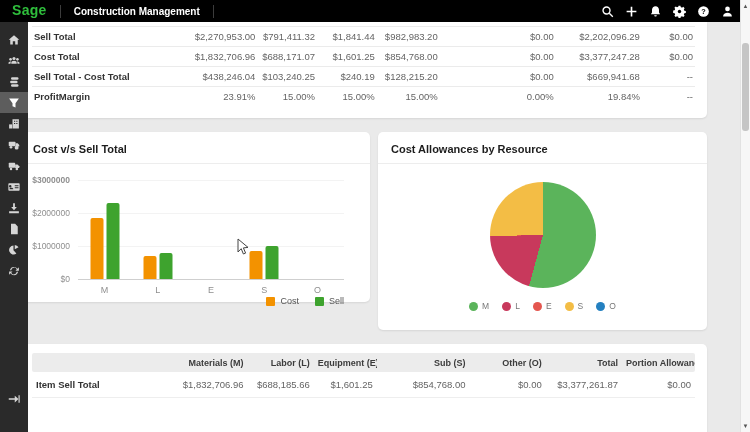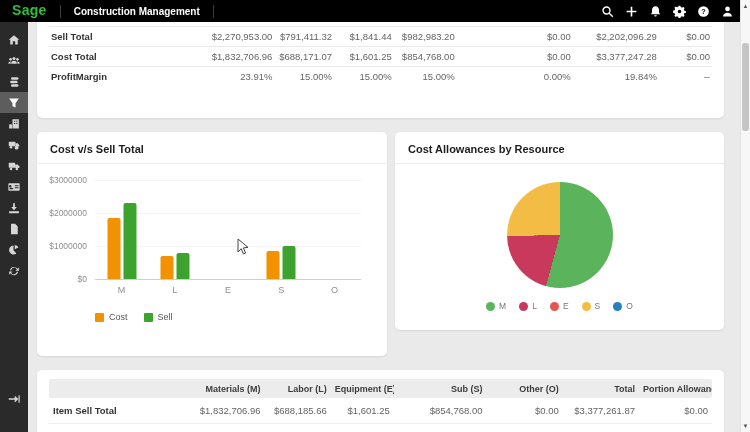--- a/index.html
+++ b/index.html
@@ -22,45 +22,45 @@
 
   
   .sidebar{position:absolute;left:0;top:22px;width:28px;height:410px;background:#2a2a2a;z-index:9;padding-top:7px}
   .sb-item{height:21px;display:flex;align-items:center;justify-content:center;color:#d6d6d6;cursor:pointer}
   .sb-item.active{background:#5d5d5d;color:#fff}
   .sb-item svg{width:12px;height:12px}
   .sb-collapse{position:absolute;bottom:24px;left:0;width:28px;height:18px;display:flex;align-items:center;justify-content:center;color:#d6d6d6;cursor:pointer}
   .sb-collapse svg{width:12px;height:12px}
 
   
-  .main{position:absolute;left:29px;top:22px;width:712px;height:410px;overflow:hidden;padding:0 17px 16px 8px}
+  .main{position:absolute;left:12px;top:22px;width:712px;height:410px;overflow:hidden;padding:0 17px 16px 8px}
   .card{background:#fff;border-radius:5px;box-shadow:0 1px 2px rgba(0,0,0,.09)}
   .card-title{font-size:11px;font-weight:bold;color:#1d1d1d;padding:11px 13px 8px;border-bottom:1px solid #ededed}
 
   
   .summary-card{height:96px;overflow:hidden;border-radius:0 0 5px 5px;padding:4px 12px 0}
   table{border-collapse:collapse;width:100%;table-layout:fixed}
   .summary-card td{font-size:9.5px;padding:4px 2px;border-top:1px solid #ebebeb;white-space:nowrap;overflow:hidden}
   .row-label{text-align:left;font-weight:bold;color:#333}
   .num{text-align:right;color:#646464}
 
   
   .charts-row{display:flex;gap:8px;margin-top:14px}
-  .bar-card{width:350px;height:224px;flex:none}
+  .bar-card{width:350px;height:170px;flex:none}
   .pie-card{flex:1;height:198px}
 
   .bar-body{position:relative;margin:16px 26px 0 58px}
   .plot{position:relative;height:100px;border-bottom:1px solid #cfcfcf}
   .gridline{position:absolute;left:0;right:0;height:1px;background:#f3f3f3}
   .ytick{position:absolute;right:calc(100% + 8px);transform:translateY(-50%);font-size:8.5px;color:#8f8f8f;white-space:nowrap}
   .bar-group{position:absolute;bottom:0;display:flex;align-items:flex-end;gap:3px;transform:translateX(-50%)}
   .bar{width:13px;border-radius:2px 2px 0 0}
   .xlabels{display:flex;margin-top:5px}
   .xlabel{flex:1;text-align:center;font-size:9px;color:#8f8f8f}
-  .legend{display:flex;justify-content:flex-start;gap:16px;margin-top:17px}
+  .legend{display:flex;justify-content:flex-end;gap:16px;margin-top:1px}
   .legend-item{display:flex;align-items:center;gap:5px;font-size:9px;color:#555;cursor:pointer}
   .legend-swatch{width:9px;height:9px;border-radius:1px}
 
   .pie-body{display:flex;flex-direction:column;align-items:center}
   .pie{width:106px;height:106px;border-radius:50%;margin-top:18px}
   .pie-legend{display:flex;gap:13px;margin-top:13px}
   .pie-legend-item{display:flex;align-items:center;gap:4px;font-size:8.5px;color:#777;cursor:pointer}
   .dot{width:9px;height:9px;border-radius:50%}
 
   
@@ -260,20 +260,30 @@
             <td class="row-label">Cost Total</td>
             <td class="num">$1,832,706.96</td>
             <td class="num">$688,171.07</td>
             <td class="num">$1,601.25</td>
             <td class="num">$854,768.00</td>
             <td class="num">$0.00</td>
             <td class="num">$3,377,247.28</td>
             <td class="num">$0.00</td>
           </tr>
           <tr>
+            <td class="row-label">Sell Total - Cost Total</td>
+            <td class="num">$438,246.04</td>
+            <td class="num">$103,240.25</td>
+            <td class="num">$240.19</td>
+            <td class="num">$128,215.20</td>
+            <td class="num">$0.00</td>
+            <td class="num">$669,941.68</td>
+            <td class="num">--</td>
+          </tr>
+          <tr>
             <td class="row-label">ProfitMargin</td>
             <td class="num">23.91%</td>
             <td class="num">15.00%</td>
             <td class="num">15.00%</td>
             <td class="num">15.00%</td>
             <td class="num">0.00%</td>
             <td class="num">19.84%</td>
             <td class="num">--</td>
           </tr>
         </tbody>
@@ -285,21 +295,21 @@
     <div class="card bar-card">
       <div class="card-title">Cost v/s Sell Total</div>
       <div class="bar-body">
         <div class="plot" id="bar-plot">
             <span class="ytick" style="top: 100%;">$0</span>
             <div class="gridline" style="top: 66.6667%;"></div>
             <span class="ytick" style="top: 66.6667%;">$1000000</span>
             <div class="gridline" style="top: 33.3333%;"></div>
             <span class="ytick" style="top: 33.3333%;">$2000000</span>
             <div class="gridline" style="top: 0%;"></div>
-            <span class="ytick" style="top: 0%;">$3000000</span>
+            <span class="ytick" style="top: 0%; font-weight: bold;">$3000000</span>
             <div class="bar-group" style="left: 10%;">
               <div class="bar" style="height: 61px; background: rgb(243, 146, 0);"></div>
               <div class="bar" style="height: 76px; background: rgb(62, 163, 46);"></div>
             </div>
             <div class="bar-group" style="left: 30%;">
               <div class="bar" style="height: 23px; background: rgb(243, 146, 0);"></div>
               <div class="bar" style="height: 26px; background: rgb(62, 163, 46);"></div>
             </div>
             <div class="bar-group" style="left: 50%;">
               <div class="bar" style="height: 0px; background: rgb(243, 146, 0);"></div>

